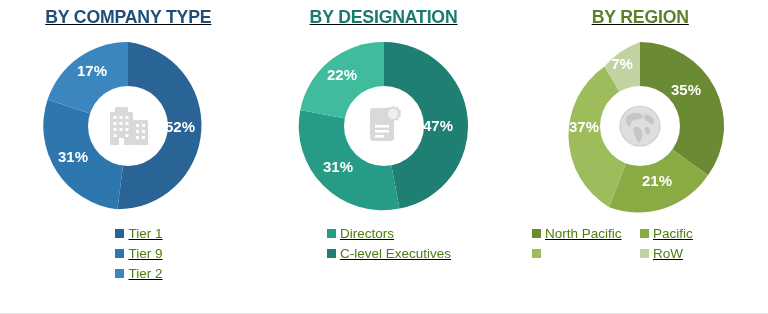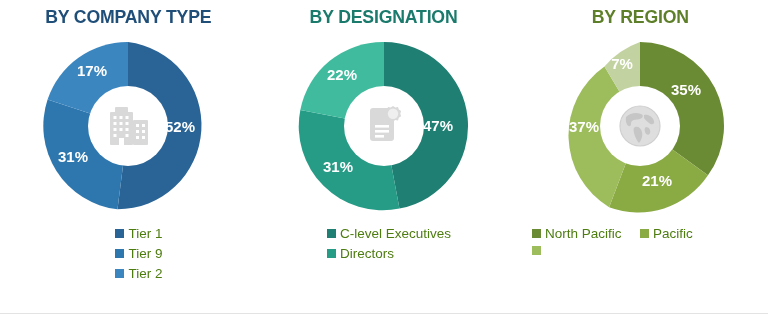--- a/index.html
+++ b/index.html
@@ -20,20 +20,21 @@
     flex-direction: row;
     position: relative;
   }
   .panel {
     width: 256px;
     height: 312px;
     position: relative;
     display: flex;
     flex-direction: column;
     align-items: center;
+    text-decoration: underline;
   }
   .panel-title {
     margin-top: 6px;
     font-size: 19px;
     font-weight: bold;
     letter-spacing: -0.2px;
     text-transform: uppercase;
     font-family: "Liberation Sans Narrow", "Liberation Sans", sans-serif;
     transform: scaleX(0.93);
     white-space: nowrap;
@@ -220,28 +221,28 @@
               <circle cx="0" cy="-1.3" r="5.2" fill="#efefef"></circle>
             </g>
           </g>
         </svg>
       </div>
     </div>
 
     <div class="legend legend-designation">
       <div class="legend-row">
         <div class="legend-item">
+          <span class="swatch" style="background:#269b86"></span>
+          <span>Directors</span>
+        </div>
+      </div>
+      <div class="legend-row">
+        <div class="legend-item">
           <span class="swatch" style="background:#1e7f72"></span>
           <span>C-level Executives</span>
-        </div>
-      </div>
-      <div class="legend-row">
-        <div class="legend-item">
-          <span class="swatch" style="background:#269b86"></span>
-          <span>Directors</span>
         </div>
       </div>
     </div>
   </div>
 
   <div class="panel">
     <div class="panel-title title-region">BY REGION</div>
 
     <div class="donut-wrap">
       <svg class="donut-svg" width="176" height="176" viewBox="0 0 176 176">
@@ -283,18 +284,22 @@
         </div>
         <div class="legend-item">
           <span class="swatch" style="background:#8aaa44"></span>
           <span>Pacific</span>
         </div>
       </div>
       <div class="legend-row">
         <div class="legend-item">
           <span class="swatch" style="background:#9dbc5b"></span>
         </div>
+        <div class="legend-item">
+          <span class="swatch" style="background:#c2d2a0"></span>
+          <span>RoW</span>
+        </div>
       </div>
     </div>
   </div>
 
   <div class="bottom-rule"></div>
 </div>
 
 </body></html>

